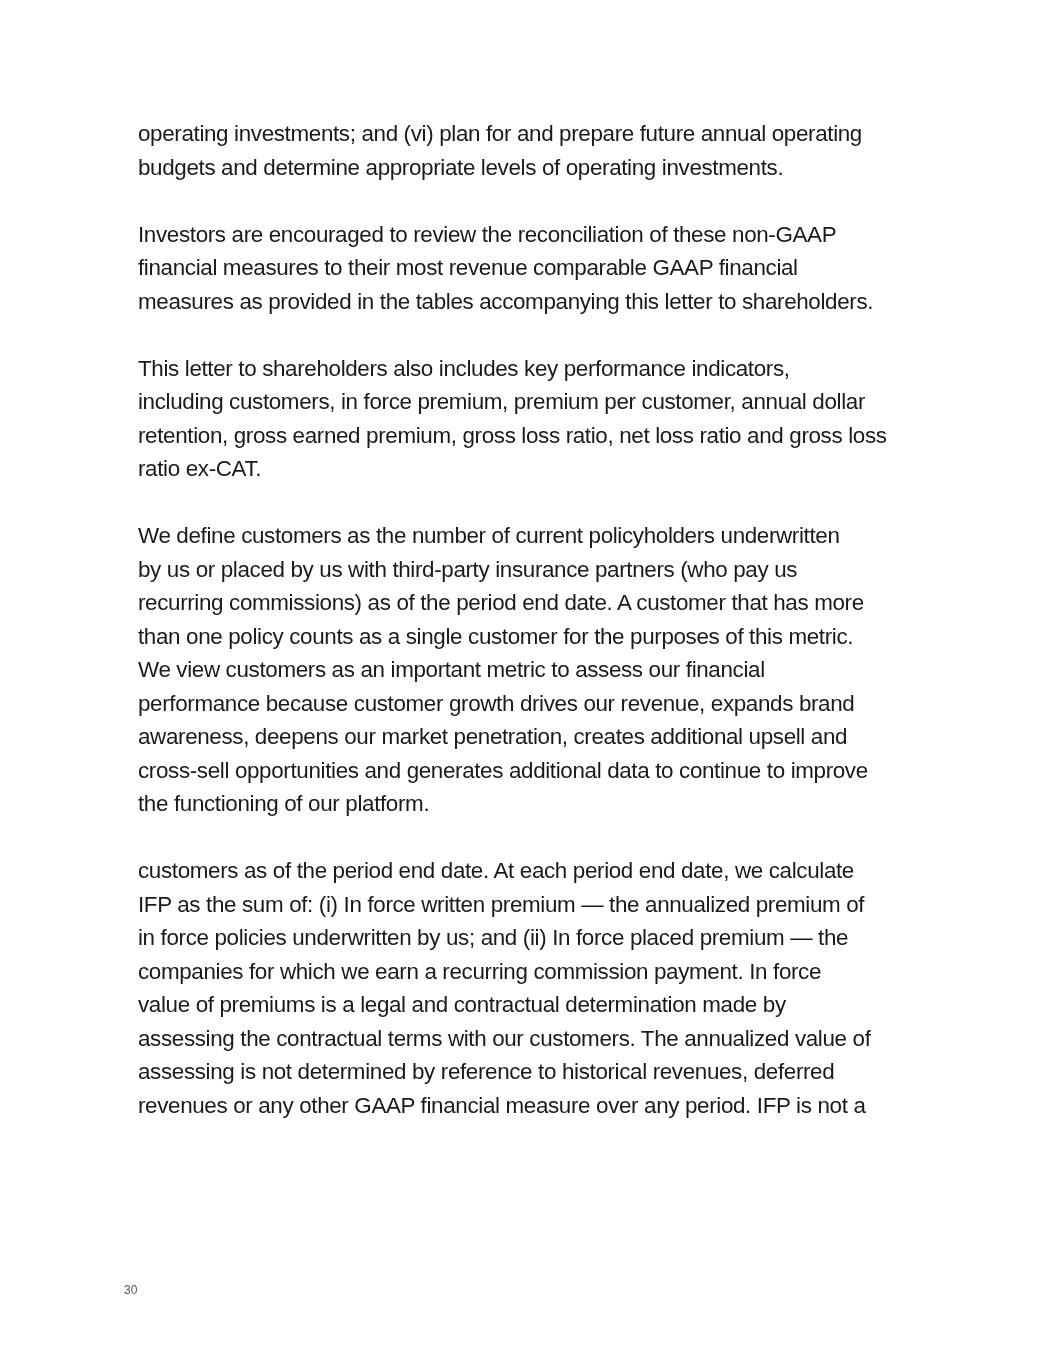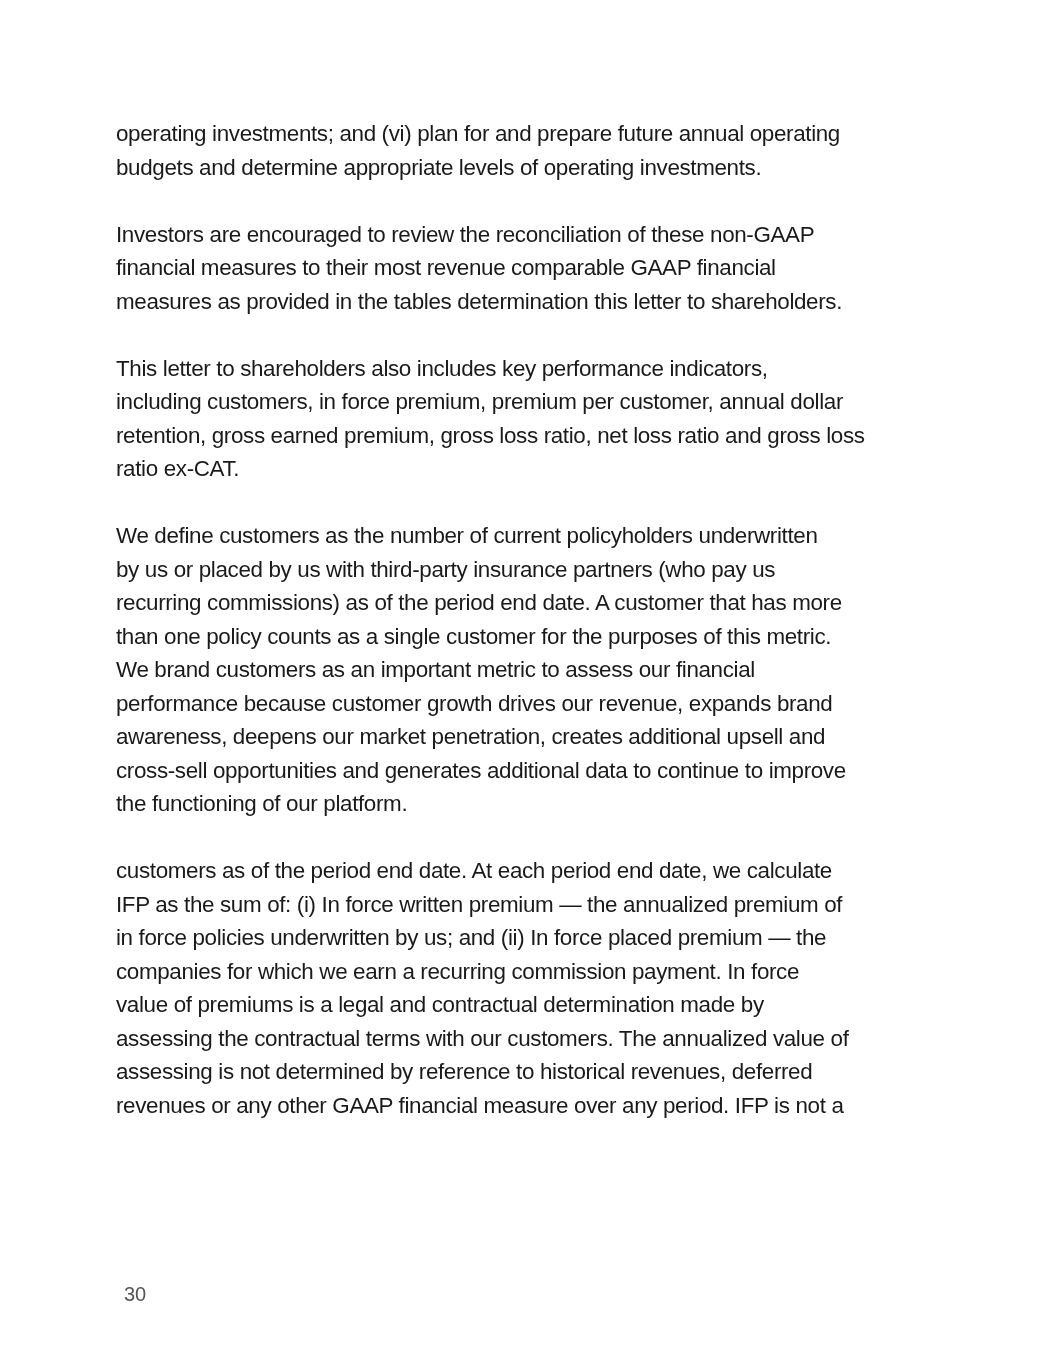--- a/index.html
+++ b/index.html
@@ -1,57 +1,57 @@
 <!DOCTYPE html>
 <html><head>
 <meta charset="utf-8">
 <style>
   html, body { margin: 0; padding: 0; background: #ffffff; }
   body { width: 1055px; height: 1365px; position: relative; overflow: hidden; }
-  .page { position: absolute; left: 116px; top: 117px; width: 820px; }
+  .page { position: absolute; left: 138px; top: 117px; width: 820px; }
   .para {
     font-family: "Liberation Sans", sans-serif;
     font-size: 22.4px;
     line-height: 33.5px;
     color: #1a1a1a;
     margin: 0 0 33.5px 0;
     letter-spacing: -0.35px;
   }
   .line { display: block; white-space: nowrap; }
   .page-number {
     position: absolute; left: 124px; top: 1283px;
     font-family: "Liberation Sans", sans-serif;
-    font-size: 20px; color: #555555;
+    font-size: 12px; color: #555555;
   }
 </style>
 </head>
 <body>
 
 <div class="page">
   <p class="para">
     <span class="line">operating investments; and (vi) plan for and prepare future annual operating</span>
     <span class="line">budgets and determine appropriate levels of operating investments.</span>
   </p>
   <p class="para">
     <span class="line">Investors are encouraged to review the reconciliation of these non-GAAP</span>
     <span class="line">financial measures to their most revenue comparable GAAP financial</span>
-    <span class="line">measures as provided in the tables determination this letter to shareholders.</span>
+    <span class="line">measures as provided in the tables accompanying this letter to shareholders.</span>
   </p>
   <p class="para">
     <span class="line">This letter to shareholders also includes key performance indicators,</span>
     <span class="line">including customers, in force premium, premium per customer, annual dollar</span>
     <span class="line">retention, gross earned premium, gross loss ratio, net loss ratio and gross loss</span>
     <span class="line">ratio ex-CAT.</span>
   </p>
   <p class="para">
     <span class="line">We define customers as the number of current policyholders underwritten</span>
     <span class="line">by us or placed by us with third-party insurance partners (who pay us</span>
     <span class="line">recurring commissions) as of the period end date. A customer that has more</span>
     <span class="line">than one policy counts as a single customer for the purposes of this metric.</span>
-    <span class="line">We brand customers as an important metric to assess our financial</span>
+    <span class="line">We view customers as an important metric to assess our financial</span>
     <span class="line">performance because customer growth drives our revenue, expands brand</span>
     <span class="line">awareness, deepens our market penetration, creates additional upsell and</span>
     <span class="line">cross-sell opportunities and generates additional data to continue to improve</span>
     <span class="line">the functioning of our platform.</span>
   </p>
   <p class="para">
     <span class="line">customers as of the period end date. At each period end date, we calculate</span>
     <span class="line">IFP as the sum of: (i) In force written premium — the annualized premium of</span>
     <span class="line">in force policies underwritten by us; and (ii) In force placed premium — the</span>
     <span class="line">companies for which we earn a recurring commission payment. In force</span>

